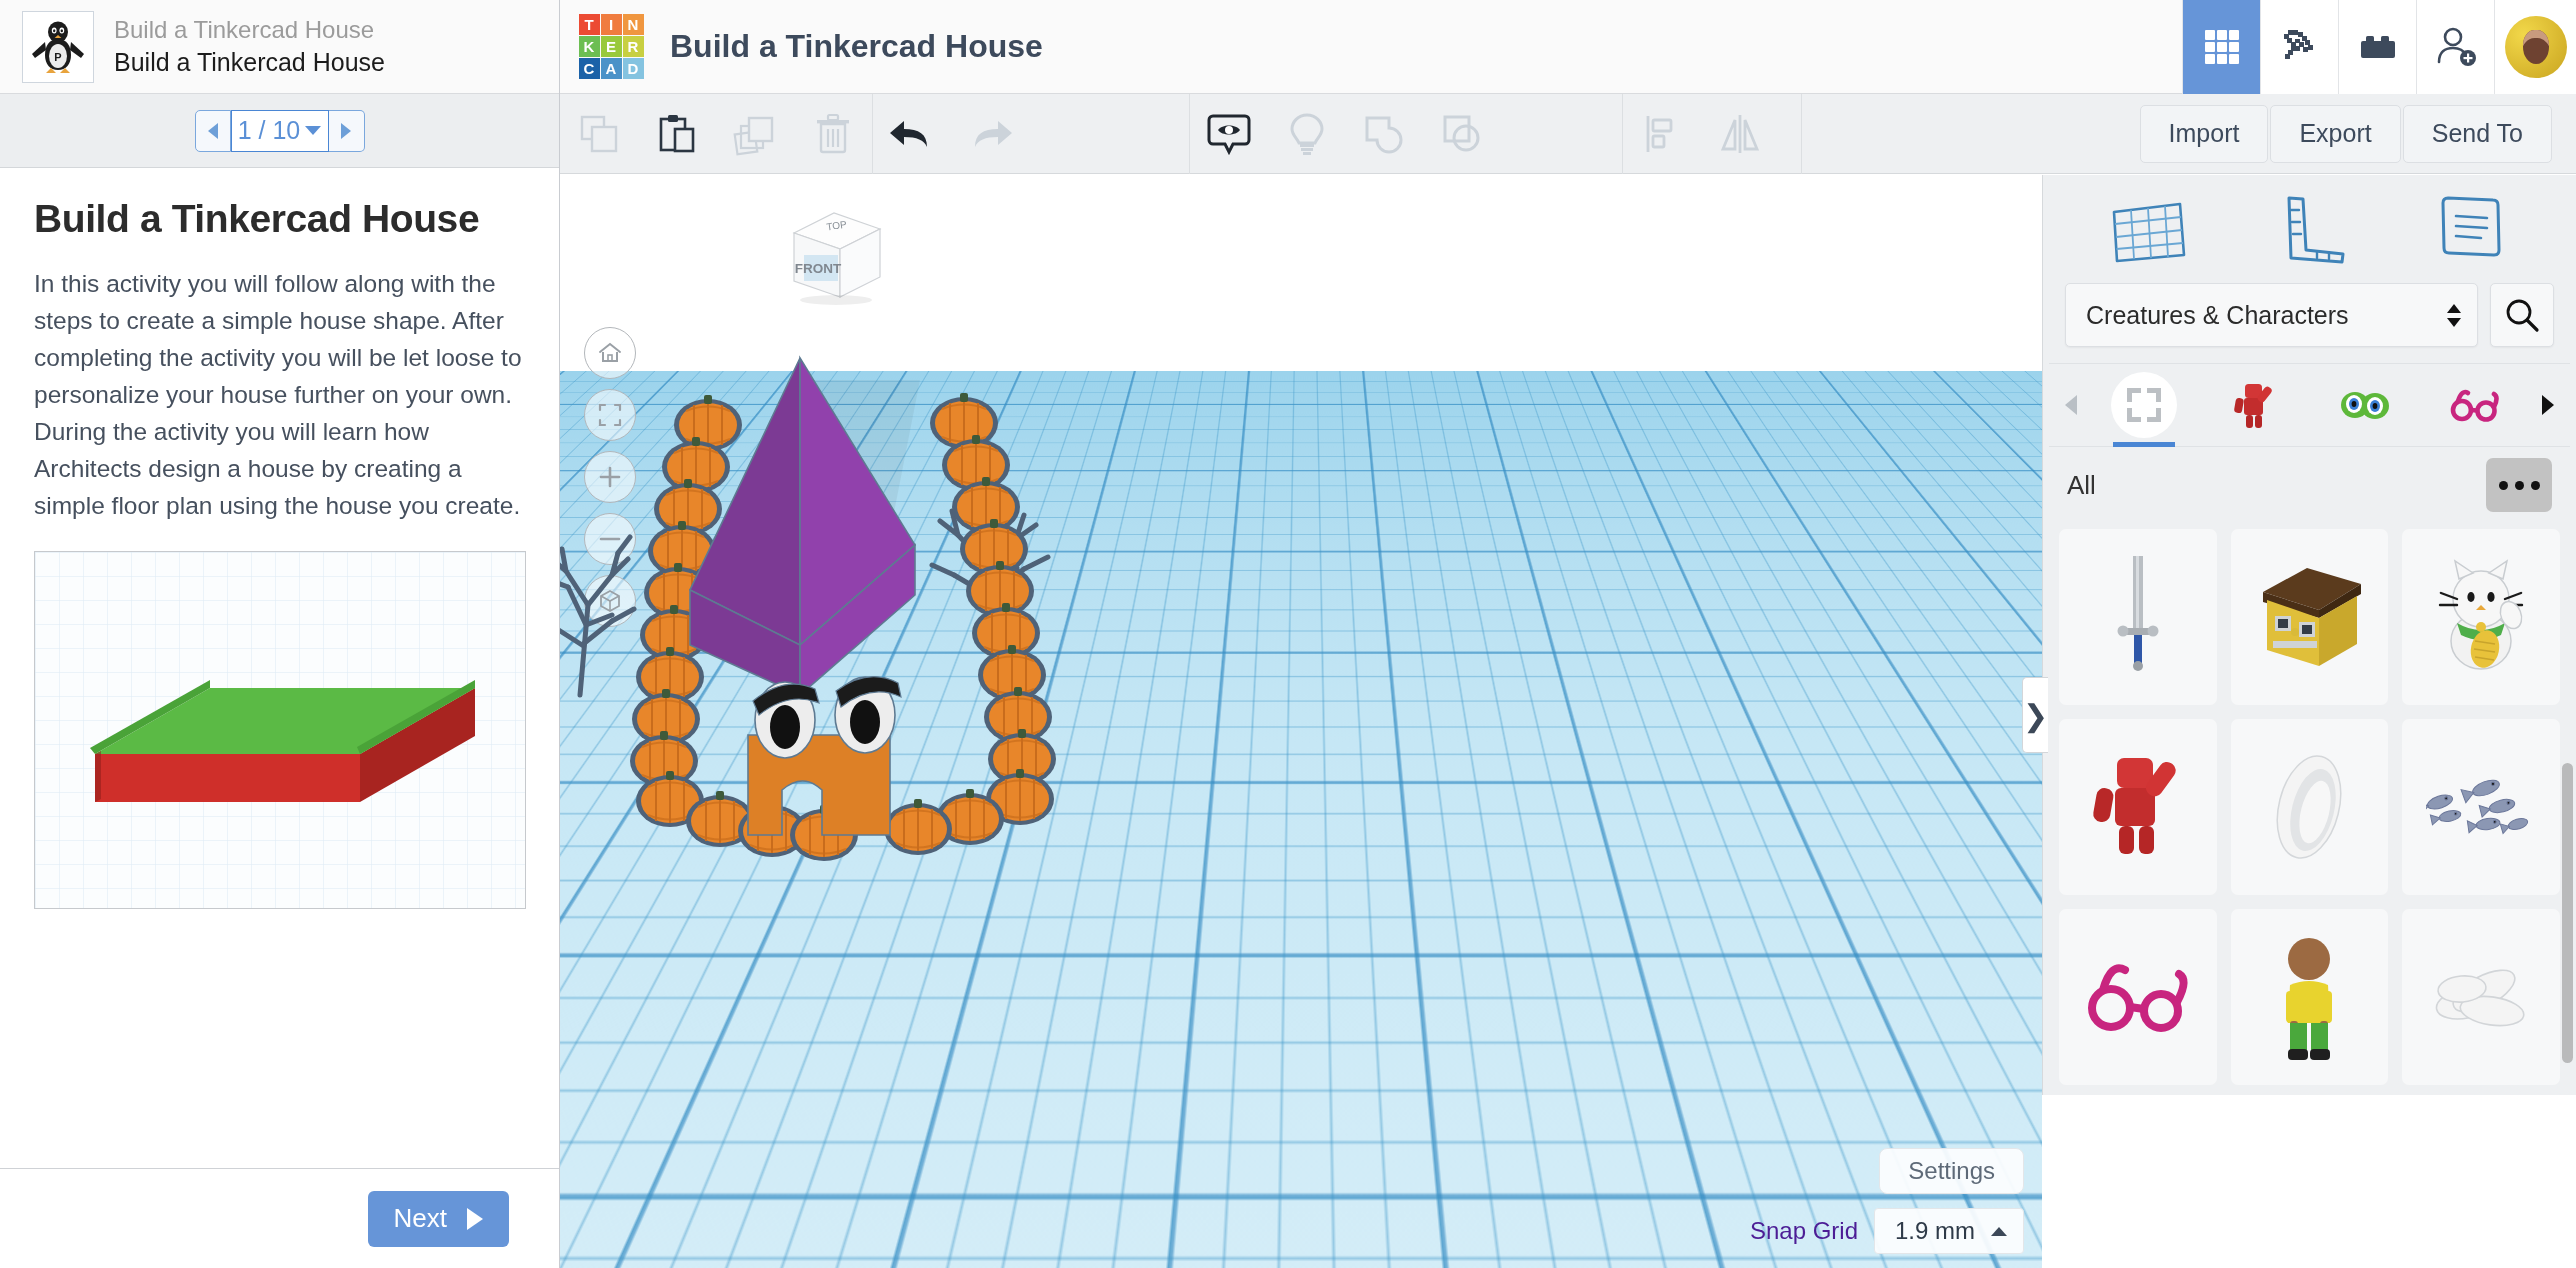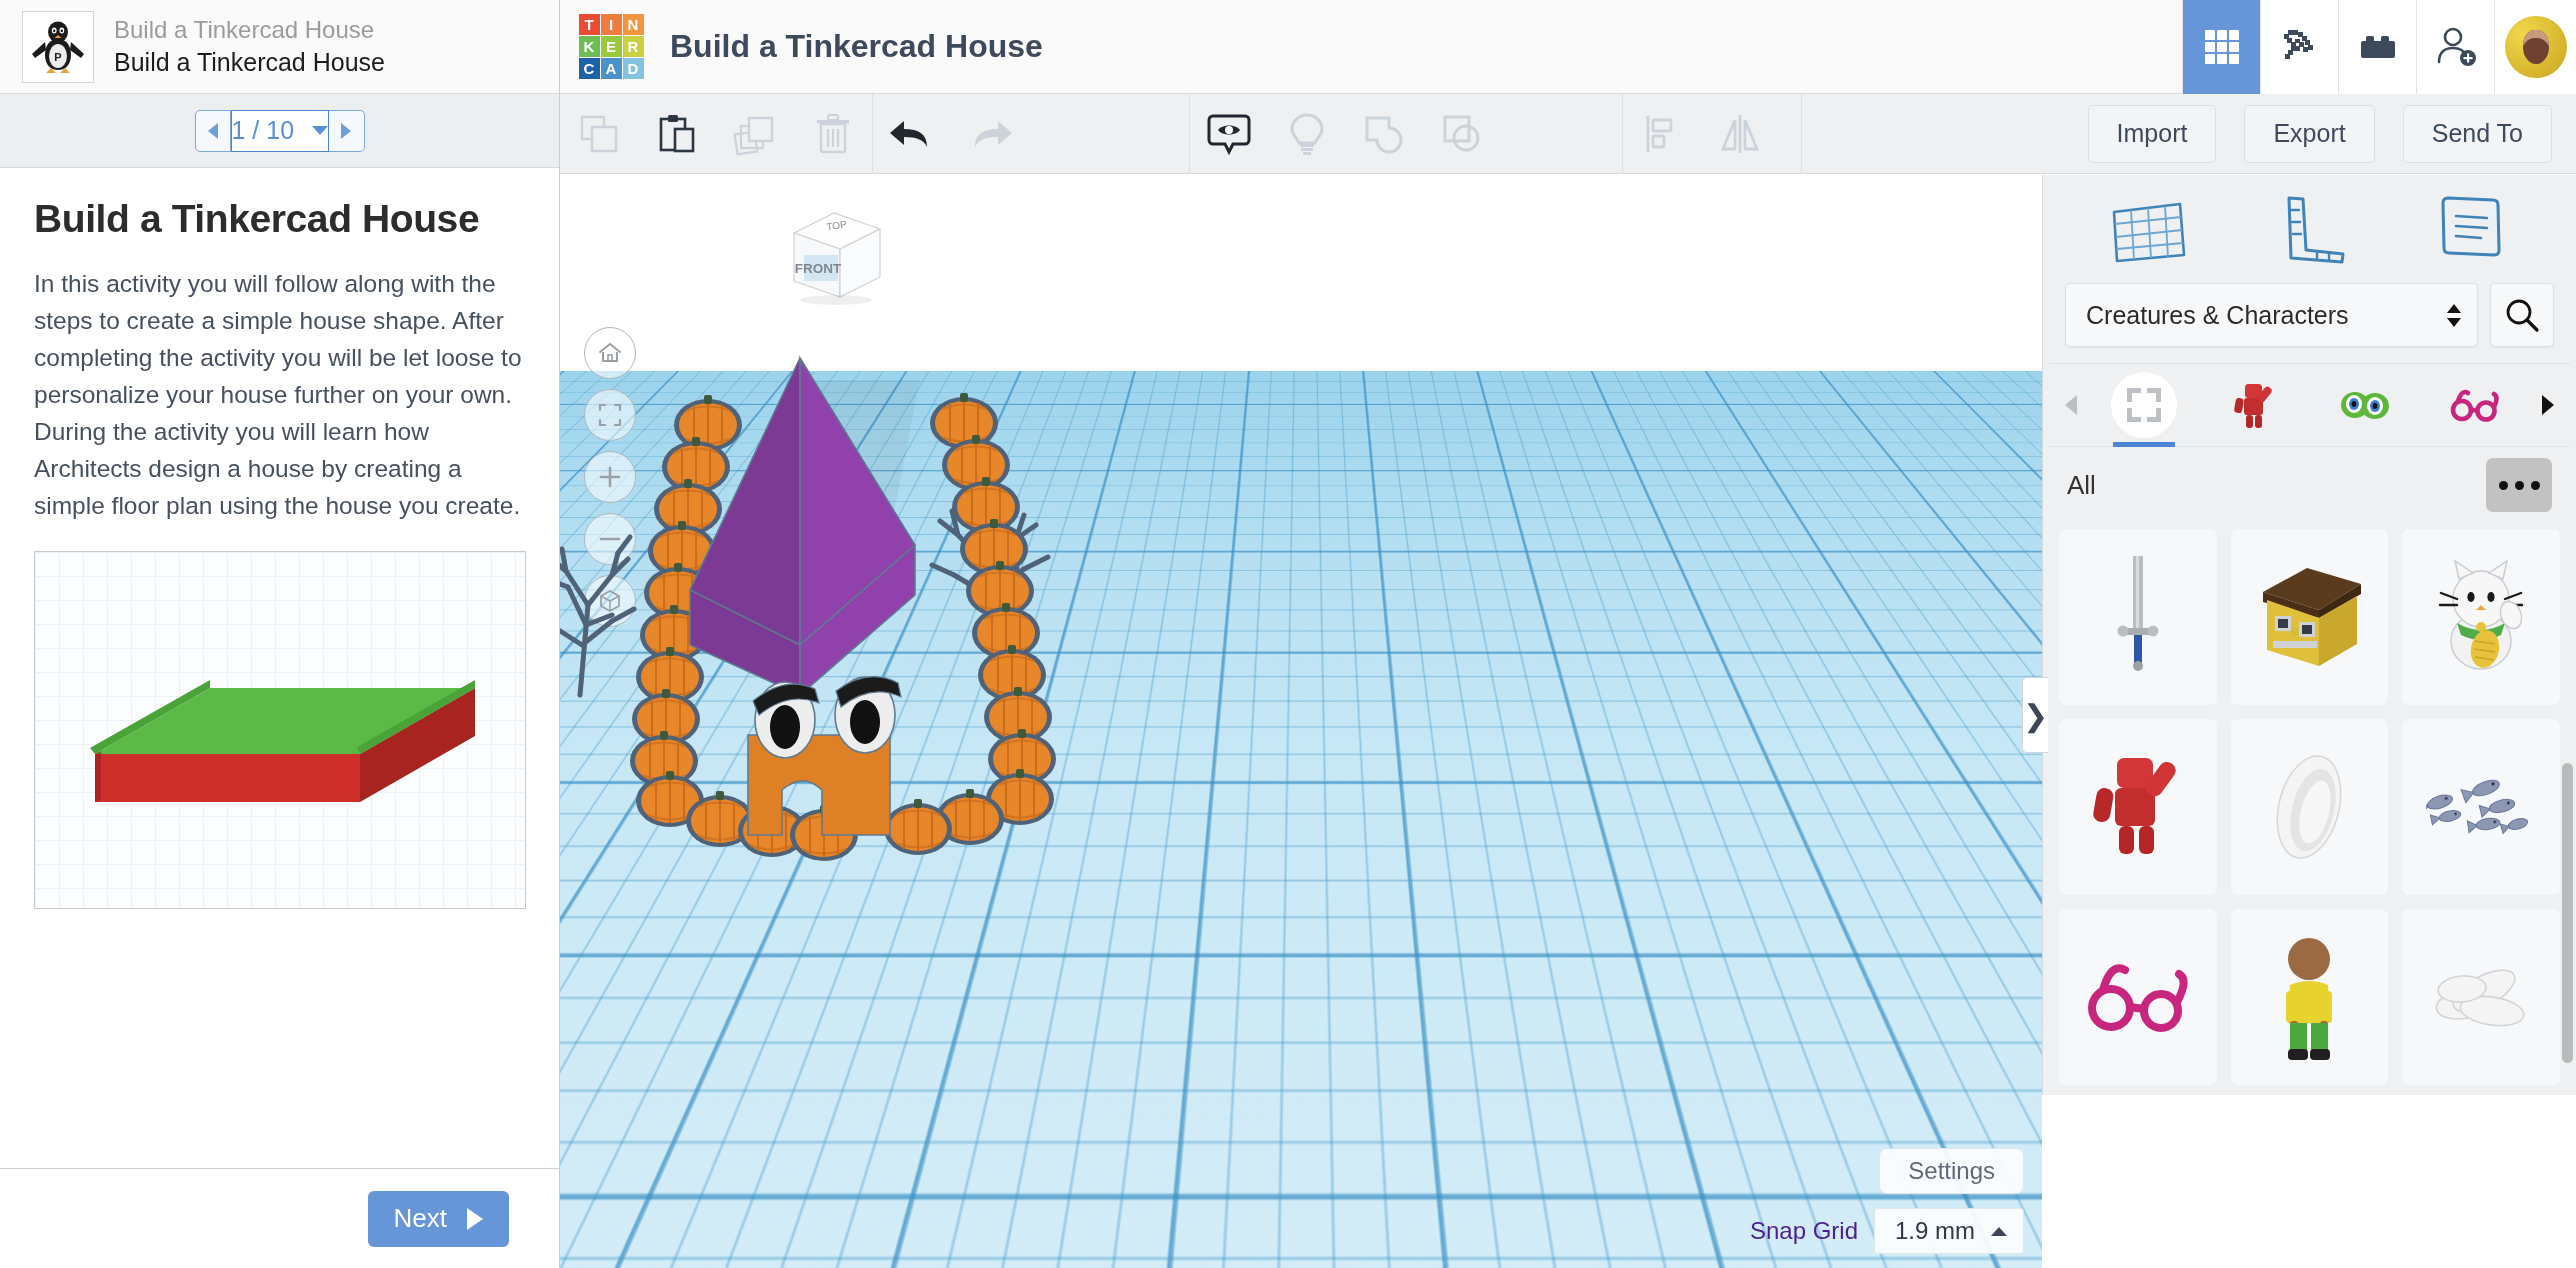--- a/index.html
+++ b/index.html
@@ -56,21 +56,21 @@
   }
   .pg-btn:first-child { border-radius: 5px 0 0 5px; }
   .pg-btn:last-child  { border-radius: 0 5px 5px 0; border-left: none; }
   .pg-arrow { width: 0; height: 0; border-top: 8px solid transparent; border-bottom: 8px solid transparent; }
   .pg-arrow.left  { border-right: 10px solid #6d9fd8; }
   .pg-arrow.right { border-left: 10px solid #6d9fd8; }
   #pager-count {
     min-width: 98px; height: 42px;
     background: #ffffff;
     border: 1px solid #4a86d4;
-    display: flex; align-items: center; justify-content: space-between;
+    display: flex; align-items: center; justify-content: center;
     gap: 5px;
     font-size: 25px; color: #5b90d6;
     cursor: pointer;
   }
   #pager-caret { width: 0; height: 0; border-left: 8px solid transparent; border-right: 8px solid transparent; border-top: 9px solid #5b90d6; }
 
   #lesson-body { flex: 1 1 auto; padding: 28px 34px 10px 34px; overflow: hidden; }
   #lesson-title { font-size: 39px; font-weight: bold; line-height: 1.17; color: #2c2c2c; letter-spacing: -0.4px; }
   #lesson-desc { margin-top: 24px; font-size: 24.5px; line-height: 1.51; color: #46505e; }
   #lesson-image {
@@ -148,21 +148,21 @@
     z-index: 24;
   }
   .tb-group { display: flex; align-items: center; height: 80px; }
   .tb-sep { width: 1px; height: 80px; background: #dcdfe2; }
   .tb-btn {
     width: 78px; height: 80px;
     display: flex; align-items: center; justify-content: center;
     cursor: pointer; background: transparent; border: none;
   }
   .tb-btn.disabled { cursor: default; }
-  #tb-actions { margin-left: auto; display: flex; align-items: center; gap: 28px; padding-right: 24px; }
+  #tb-actions { margin-left: auto; display: flex; align-items: center; gap: 2px; padding-right: 24px; }
   .tb-text-btn {
     height: 58px; padding: 0 28px;
     background: #f2f4f6; border: 1px solid #dcdfe3; border-radius: 5px;
     font-size: 25px; color: #3d4a5c; font-family: inherit;
     display: flex; align-items: center; cursor: pointer;
   }
 
   
   #viewport {
     position: absolute; left: 560px; top: 175px;

